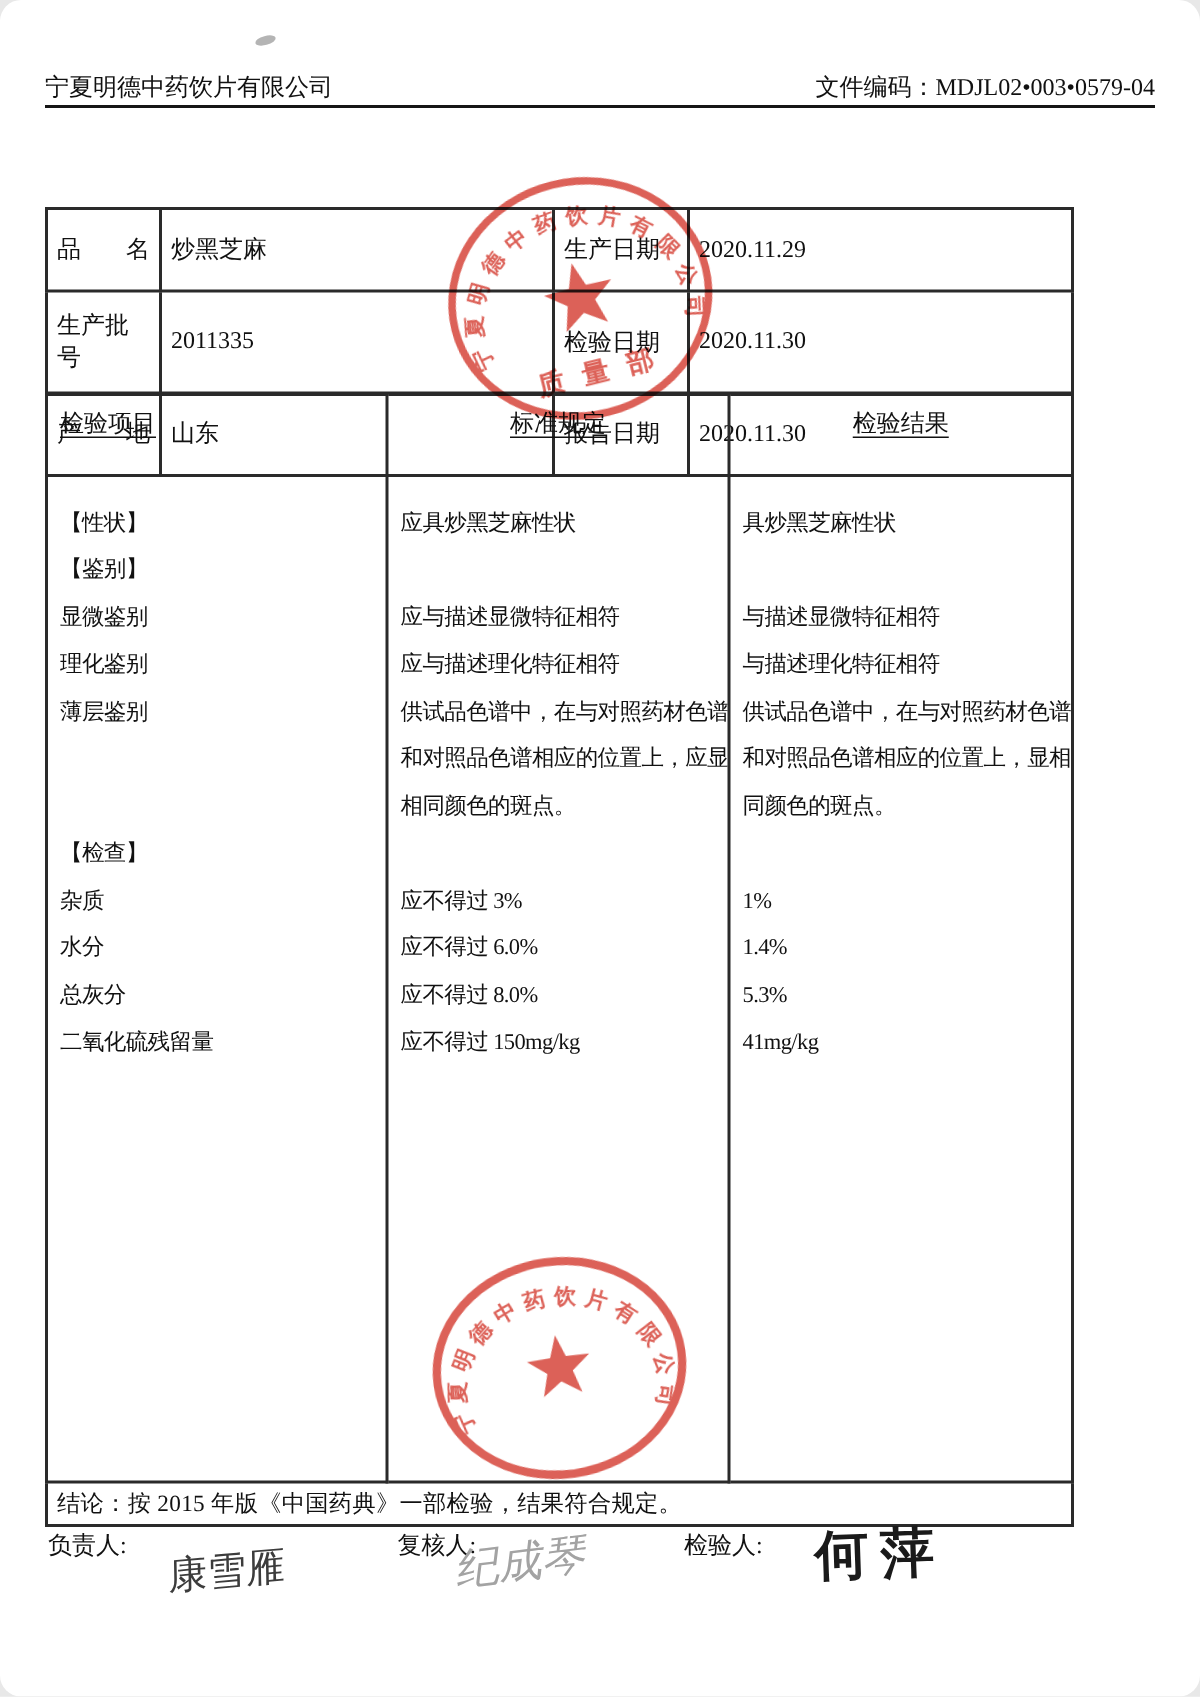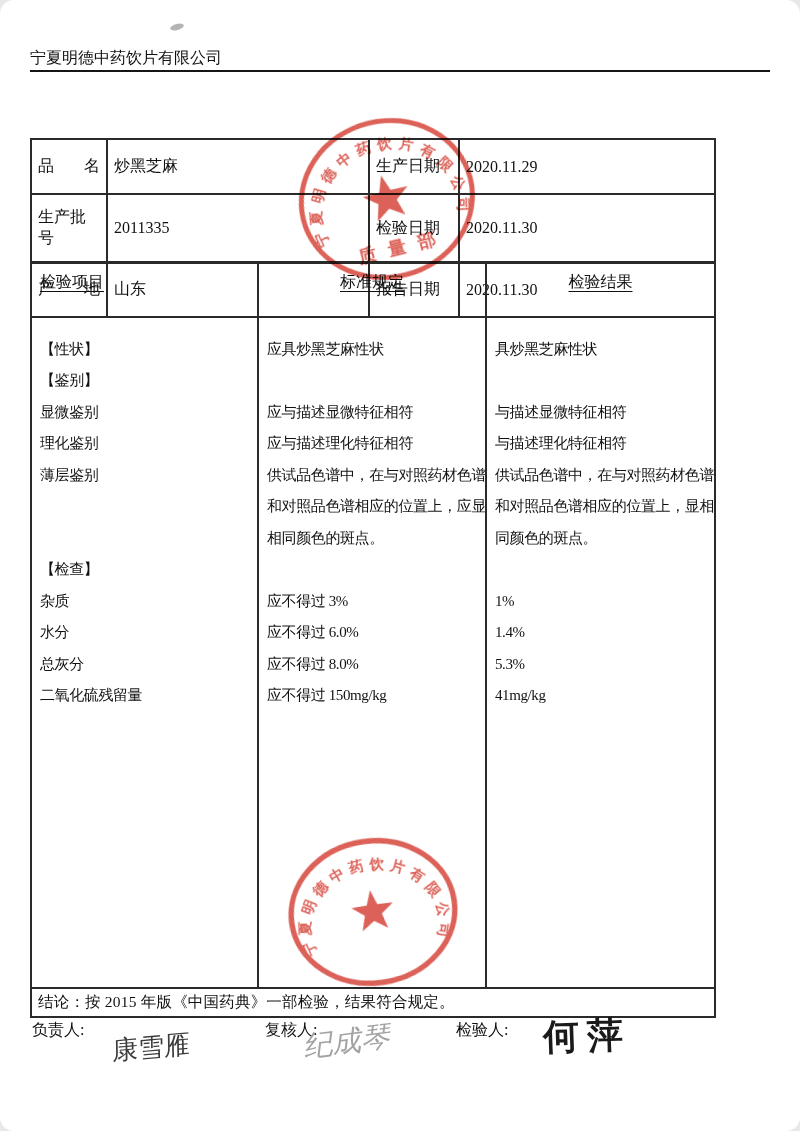--- a/index.html
+++ b/index.html
@@ -50,20 +50,21 @@
 </style>
 </head>
 <body>
 
 <div class="page">
 
   <div class="artifact"></div>
 
   <div class="header">
     <span>宁夏明德中药饮片有限公司</span>
+    <span>文件编码：MDJL02•003•0579-04</span>
   </div>
   <div class="rule"></div>
 
 
   <table class="info-table">
     <colgroup>
         <col style="width:76px">
         <col style="width:262px">
         <col style="width:90px">
         <col style="width:256px">

